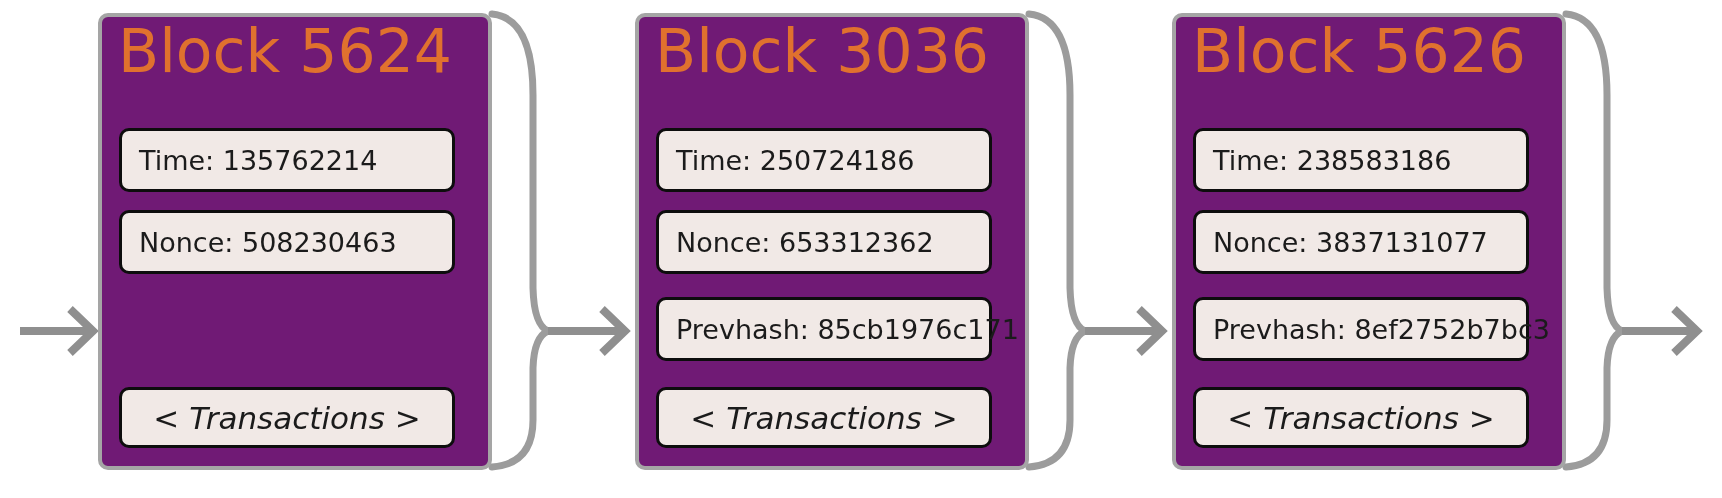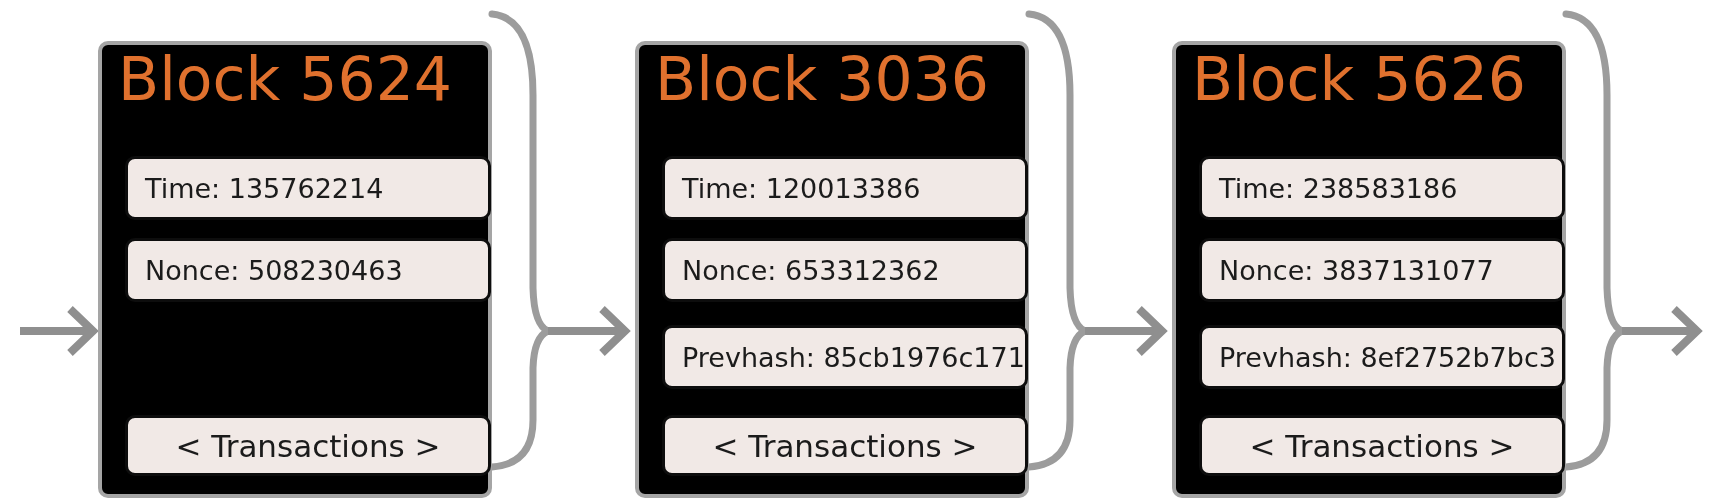--- a/index.html
+++ b/index.html
@@ -21,38 +21,37 @@
     top: 0;
     width: 1722px;
     height: 498px;
   }
   .block {
     position: absolute;
     top: 13px;
     width: 394px;
     height: 457px;
     box-sizing: border-box;
-    background: #000000;
+    background: #701a75;
     border: 4px solid #a5a5a5;
     border-radius: 10px;
-    margin-top: 28px;
   }
   .block-title {
     position: absolute;
     top: 4px;
     left: 16px;
     font-size: 60px;
     line-height: 1;
     color: #e0712e;
     white-space: nowrap;
   }
   .field {
     position: absolute;
-    left: 23px;
-    width: 366px;
+    left: 17px;
+    width: 336px;
     height: 64px;
     box-sizing: border-box;
     background: #f1e9e6;
     border: 3px solid #0d0d0d;
     border-radius: 10px;
     display: flex;
     align-items: center;
     padding-left: 17px;
     font-size: 27px;
     color: #1b1b1b;
@@ -60,20 +59,21 @@
   }
   .field.time     { top: 111px; }
   .field.nonce    { top: 193px; }
   .field.prevhash { top: 280px; }
   .field.tx {
     top: 370px;
     height: 61px;
     justify-content: center;
     padding-left: 0;
     font-size: 31px;
+    font-style: italic;
   }
   .block1 { left: 98px; }
   .block2 { left: 635px; }
   .block3 { left: 1172px; text-align: center; }
 </style>
 </head>
 <body>
 
 <div class="canvas">
 
@@ -108,21 +108,21 @@
 
   <div class="block block1">
     <div class="block-title">Block 5624</div>
     <div class="field time">Time: 135762214</div>
     <div class="field nonce">Nonce: 508230463</div>
     <div class="field tx">&lt; Transactions &gt;</div>
   </div>
 
   <div class="block block2">
     <div class="block-title">Block 3036</div>
-    <div class="field time">Time: 120013386</div>
+    <div class="field time">Time: 250724186</div>
     <div class="field nonce">Nonce: 653312362</div>
     <div class="field prevhash">Prevhash: 85cb1976c171</div>
     <div class="field tx">&lt; Transactions &gt;</div>
   </div>
 
   <div class="block block3">
     <div class="block-title">Block 5626</div>
     <div class="field time">Time: 238583186</div>
     <div class="field nonce">Nonce: 3837131077</div>
     <div class="field prevhash">Prevhash: 8ef2752b7bc3</div>

